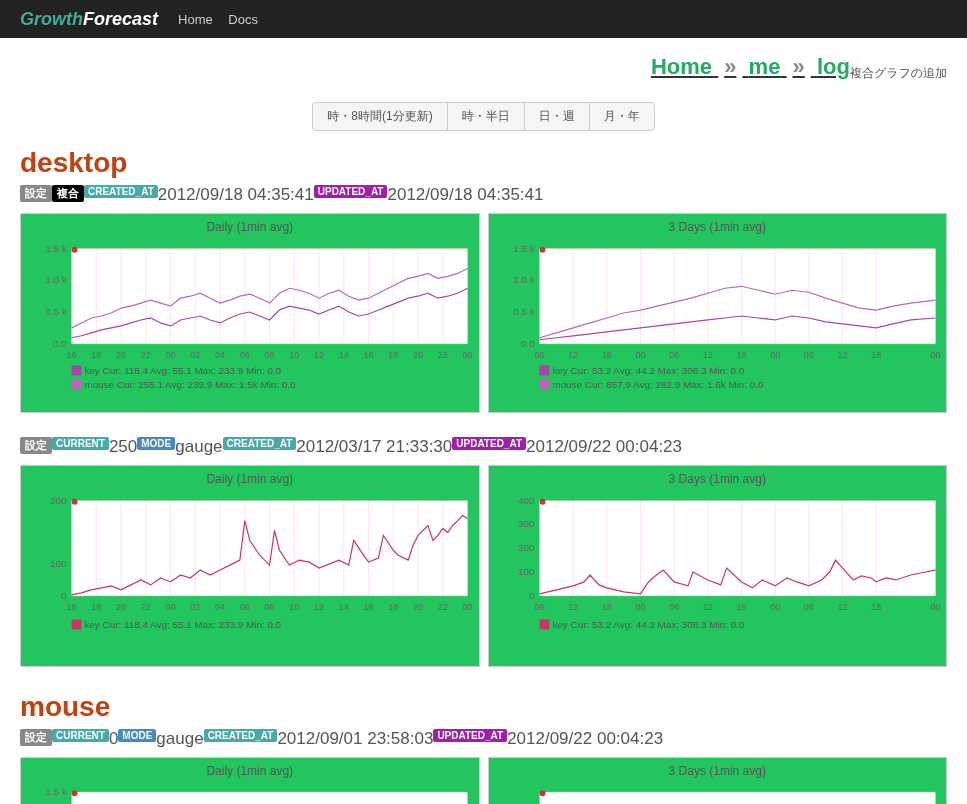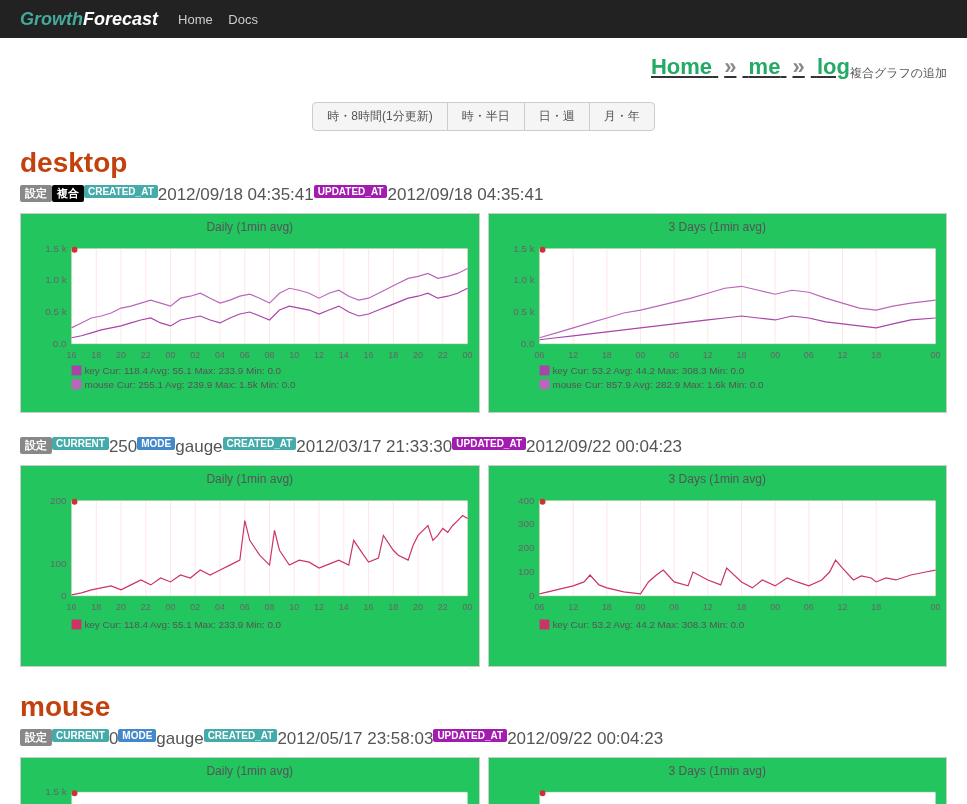--- a/index.html
+++ b/index.html
@@ -365,21 +365,21 @@
 
   <div class="section">
     <div class="section-title">mouse</div>
     <div class="badges">
       <span class="badge badge-gray">設定</span>
       <span class="badge badge-teal" style="font-size:10px;padding:1px 4px;">CURRENT</span>
       <span class="badge-text">0</span>
       <span class="badge badge-blue" style="font-size:10px;padding:1px 4px;">MODE</span>
       <span class="badge-text">gauge</span>
       <span class="badge badge-teal" style="font-size:10px;padding:1px 4px;">CREATED_AT</span>
-      <span class="badge-text">2012/05/17 23:58:03</span>
+      <span class="badge-text">2012/09/01 23:58:03</span>
       <span class="badge badge-orange" style="font-size:10px;padding:1px 4px;">UPDATED_AT</span>
       <span class="badge-text">2012/09/22 00:04:23</span>
     </div>
     <div class="charts-row">
       <div class="chart-box" style="min-height:80px;">
         <div class="chart-title">Daily (1min avg)</div>
         <svg width="100%" height="70" viewBox="0 0 450 70">
           <line x1="45" y1="10" x2="445" y2="10" stroke="#ffcccc" stroke-width="0.5"></line>
           <text x="40" y="13" text-anchor="end" font-size="10" fill="#666">1.5 k</text>
           <rect x="45" y="10" width="400" height="50" fill="#fff"></rect>

